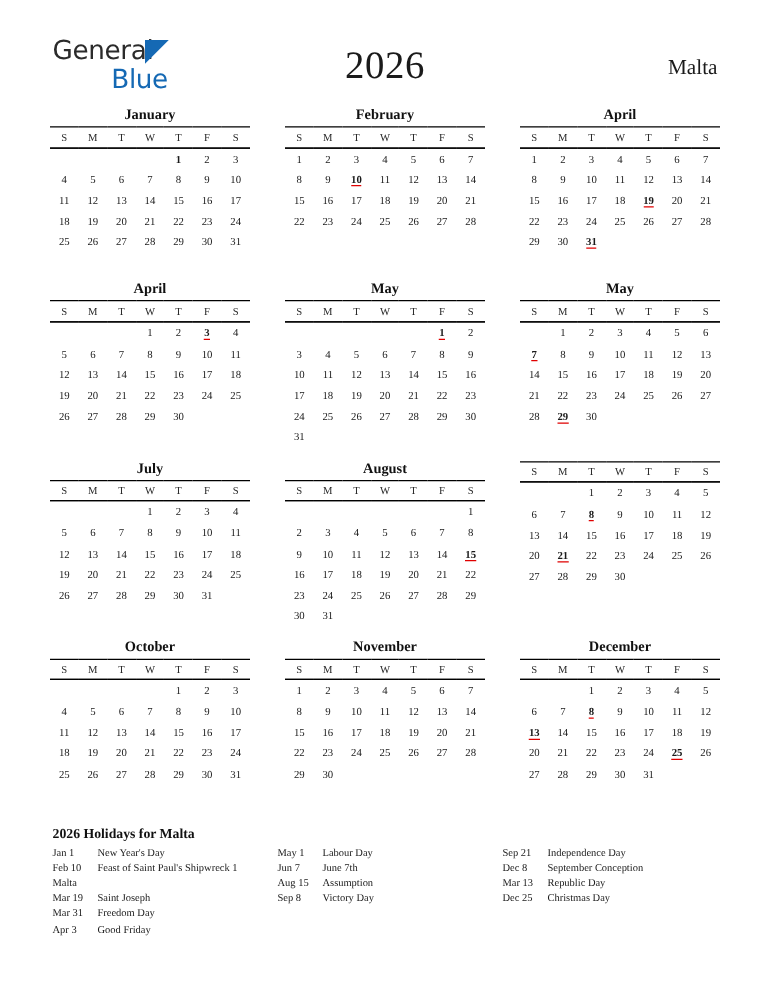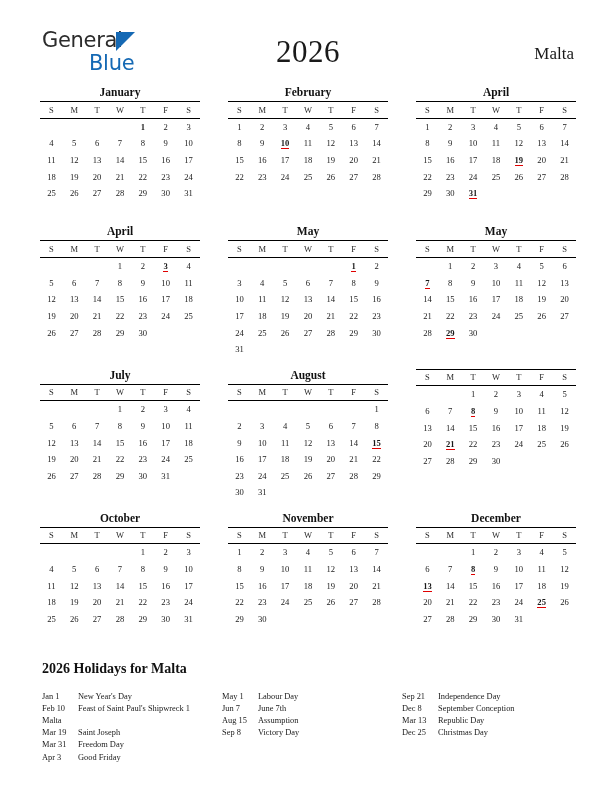--- a/index.html
+++ b/index.html
@@ -120,24 +120,24 @@
   }
   td.holiday span.u {
     border-bottom: 1.2px solid #e00000;
     padding-bottom: 0px;
   }
   td.empty { color: transparent; }
 
   
   .legend { margin-top: 10px; padding-left: 2px; }
   .legend-title {
-    font-size: 14px;
+    font-size: 11px;
     font-weight: bold;
     font-family: "Liberation Serif", serif;
-    margin-bottom: 14px;
+    margin-bottom: 4px;
     color: #111;
   }
   .legend-cols {
     display: grid;
     grid-template-columns: 180px 180px 1fr;
     column-gap: 0px;
   }
   .legend-item {
     display: flex;
     font-size: 8.4px;

